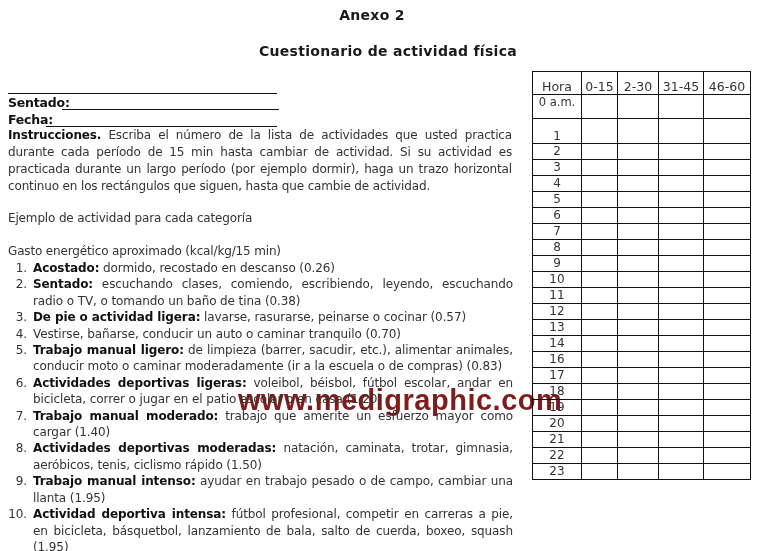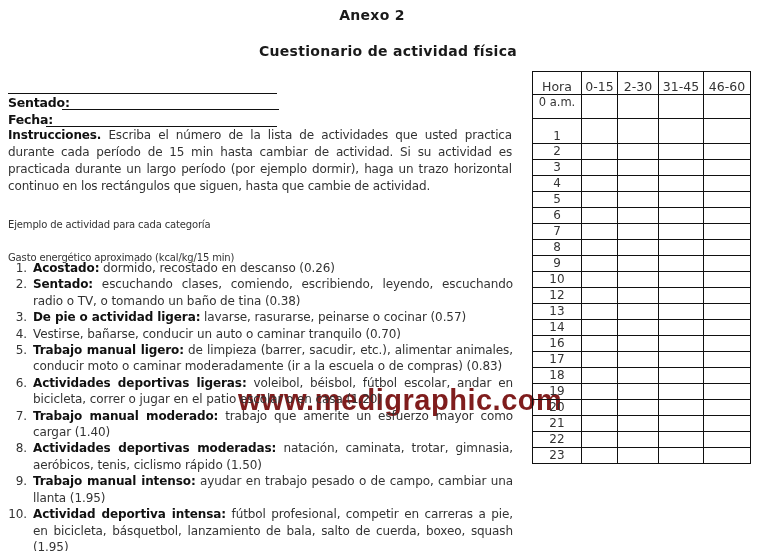--- a/index.html
+++ b/index.html
@@ -13,21 +13,21 @@
   .watermark { position:absolute; left:238px; top:384px; font-size:29px; font-weight:bold;
                color:#7f1d1d; font-family:"Liberation Sans", sans-serif; letter-spacing:0.5px;
                z-index:0; white-space:nowrap; }
   .hline { position:absolute; height:1px; background:#111; }
   .field-label { position:absolute; left:8px; font-size:12.5px; font-weight:bold; color:#111;
                  letter-spacing:-0.2px; z-index:1; }
 
   .para { position:absolute; left:8px; width:504px; font-size:12px; line-height:17px;
           text-align:justify; color:#333; z-index:1; letter-spacing:-0.15px; }
   .para b { color:#111; }
-  .plain { position:absolute; left:8px; font-size:10px; color:#333; z-index:1; letter-spacing:-0.15px;margin-top:8px; }
+  .plain { position:absolute; left:8px; font-size:12px; color:#333; z-index:1; letter-spacing:-0.15px; }
 
   .list { position:absolute; left:8px; top:260px; width:505px; z-index:1; }
   .li { position:relative; padding-left:25px; font-size:12px; line-height:16.4px;
         text-align:justify; color:#333; letter-spacing:-0.1px; }
   .li .num { position:absolute; left:0; width:19px; text-align:right; }
   .li b { color:#111; }
 
   table.grid { position:absolute; left:532px; top:71px; border-collapse:collapse; z-index:1;
                font-size:12px; color:#333; }
   table.grid td { border:1.5px solid #111; padding:0; text-align:center; vertical-align:bottom; }
@@ -152,20 +152,27 @@
         <td class="c4"></td>
       </tr>
       <tr class="hn">
         <td class="c0">10</td>
         <td class="c1"></td>
         <td class="c2"></td>
         <td class="c3"></td>
         <td class="c4"></td>
       </tr>
       <tr class="hn">
+        <td class="c0">11</td>
+        <td class="c1"></td>
+        <td class="c2"></td>
+        <td class="c3"></td>
+        <td class="c4"></td>
+      </tr>
+      <tr class="hn">
         <td class="c0">12</td>
         <td class="c1"></td>
         <td class="c2"></td>
         <td class="c3"></td>
         <td class="c4"></td>
       </tr>
       <tr class="hn">
         <td class="c0">13</td>
         <td class="c1"></td>
         <td class="c2"></td>

